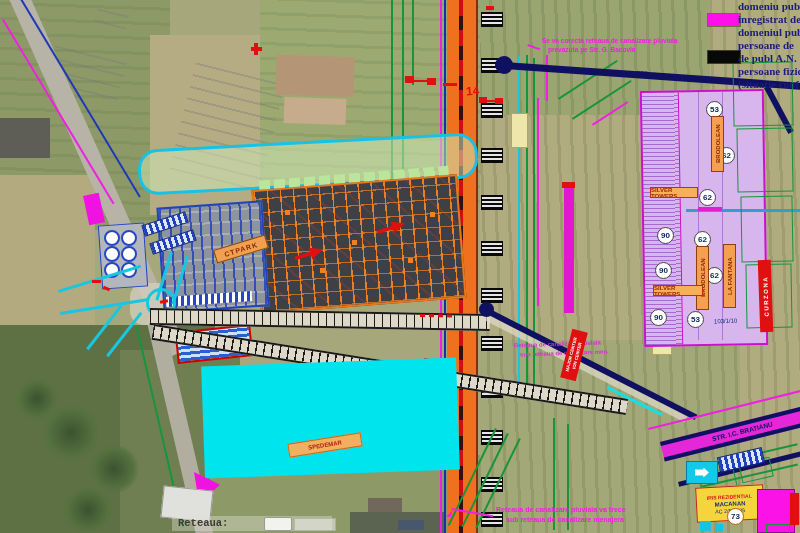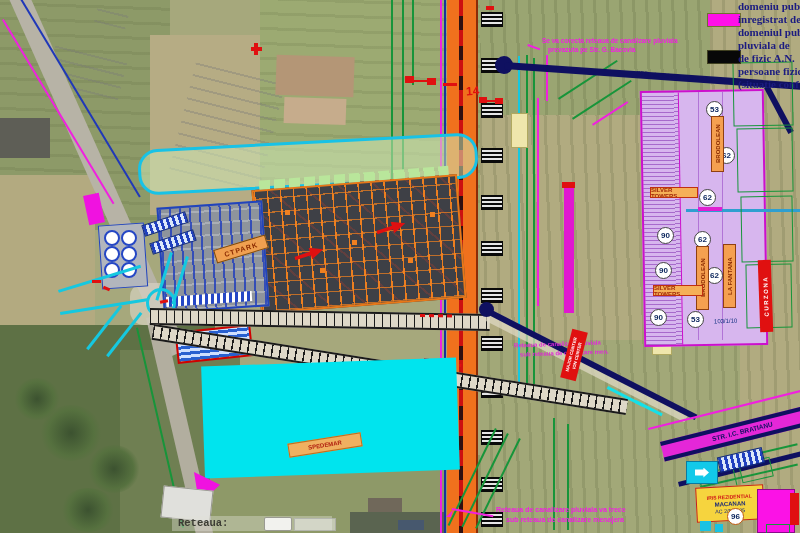--- a/index.html
+++ b/index.html
@@ -191,22 +191,22 @@
   <div class="abs" style="left:759px;top:260px;width:13px;height:72px;background:#e01010;transform:rotate(-2deg);display:flex;align-items:center;justify-content:center;">
     <span style="writing-mode:vertical-rl;transform:rotate(180deg);color:#fff;font-size:6px;font-weight:bold;letter-spacing:1.5px;">CURZONA</span>
   </div>
   <div class="abs t" style="left:714px;top:318px;font-size:6px;color:#103080;transform:rotate(-2deg);">103/1/10</div>
 
   <div class="abs" style="left:707px;top:13px;width:32px;height:12px;background:#ff10e8;border:1px solid #707030;"></div>
   <div class="abs" style="left:707px;top:50px;width:32px;height:12px;background:#080808;border:1px solid #404020;"></div>
   <div class="abs t legendtxt" style="left:738px;top:1px;">domeniu publ</div>
   <div class="abs t legendtxt" style="left:738px;top:14px;">inregistrat de</div>
   <div class="abs t legendtxt" style="left:738px;top:27px;">domeniul pub</div>
-  <div class="abs t legendtxt" style="left:738px;top:40px;">pluviala de</div>
-  <div class="abs t legendtxt" style="left:738px;top:53px;">de fizic A.N.</div>
+  <div class="abs t legendtxt" style="left:738px;top:40px;">persoane de</div>
+  <div class="abs t legendtxt" style="left:738px;top:53px;">de publ A.N.</div>
   <div class="abs t legendtxt" style="left:738px;top:66px;">persoane fizic</div>
   <div class="abs t legendtxt" style="left:738px;top:79px;">(situatie conf</div>
 
   <div class="abs t note" style="left:542px;top:38px;">Se va corecta reteaua de canalizare pluviala</div>
   <div class="abs t note" style="left:548px;top:47px;">prevazuta pe Str. G. Bacovia</div>
   <div class="abs otl mgline" style="left:528px;top:44px;width:13px;height:2px;transform:rotate(20deg);"></div>
 
   <div class="abs" style="left:405px;top:76px;width:9px;height:7px;background:#e01010;"></div>
   <div class="abs" style="left:427px;top:78px;width:9px;height:7px;background:#e01010;"></div>
   <div class="abs" style="left:407px;top:80px;width:24px;height:2px;background:#e01010;"></div>
@@ -307,21 +307,21 @@
   <div class="abs" style="left:686px;top:461px;width:30px;height:21px;background:#12c9e9;border:1px solid #0a7aa0;display:flex;align-items:center;justify-content:center;">
     <span style="display:block;width:14px;height:10px;background:#fff;clip-path:polygon(0 20%,60% 20%,60% 0,100% 50%,60% 100%,60% 80%,0 80%);"></span>
   </div>
   <div class="abs bluestripe" style="left:718px;top:452px;width:44px;height:14px;transform:rotate(-13deg);"></div>
   <div class="abs" style="left:696px;top:486px;width:66px;height:33px;background:#f6d43e;border:1.5px solid #c02020;transform:rotate(-3deg);display:flex;flex-direction:column;align-items:center;justify-content:center;gap:1px;">
     <span class="t" style="font-size:6px;font-weight:bold;color:#d01818;transform:scale(.85);">IRIS REZIDENTIAL</span>
     <span class="t" style="font-size:6px;font-weight:bold;color:#182878;">MACANAN</span>
     <span class="t" style="font-size:6px;color:#182878;transform:scale(.9);">AC 2/5/2005</span>
   </div>
   <div class="abs circ" style="left:727px;top:508px;border-color:#c05a10;">
-      <span>96</span>
+      <span>73</span>
     </div>
   <div class="abs" style="left:757px;top:489px;width:36px;height:42px;background:#fb12e6;border:1px solid #8a0a8a;"></div>
   <div class="abs" style="left:790px;top:493px;width:9px;height:32px;background:#e01010;"></div>
   <div class="abs" style="left:700px;top:521px;width:11px;height:10px;background:#1ac2e2;"></div>
   <div class="abs" style="left:715px;top:524px;width:8px;height:8px;background:#1ac2e2;"></div>
   <div class="abs gbox" style="left:766px;top:524px;width:22px;height:8px;"></div>
 
   <div class="abs" style="left:162px;top:488px;width:48px;height:30px;background:#e0e0dc;border:1px solid #96968e;transform:rotate(6deg);"></div>
 
   <div class="abs" style="left:172px;top:516px;width:160px;height:15px;background:rgba(225,225,215,.4);"></div>

